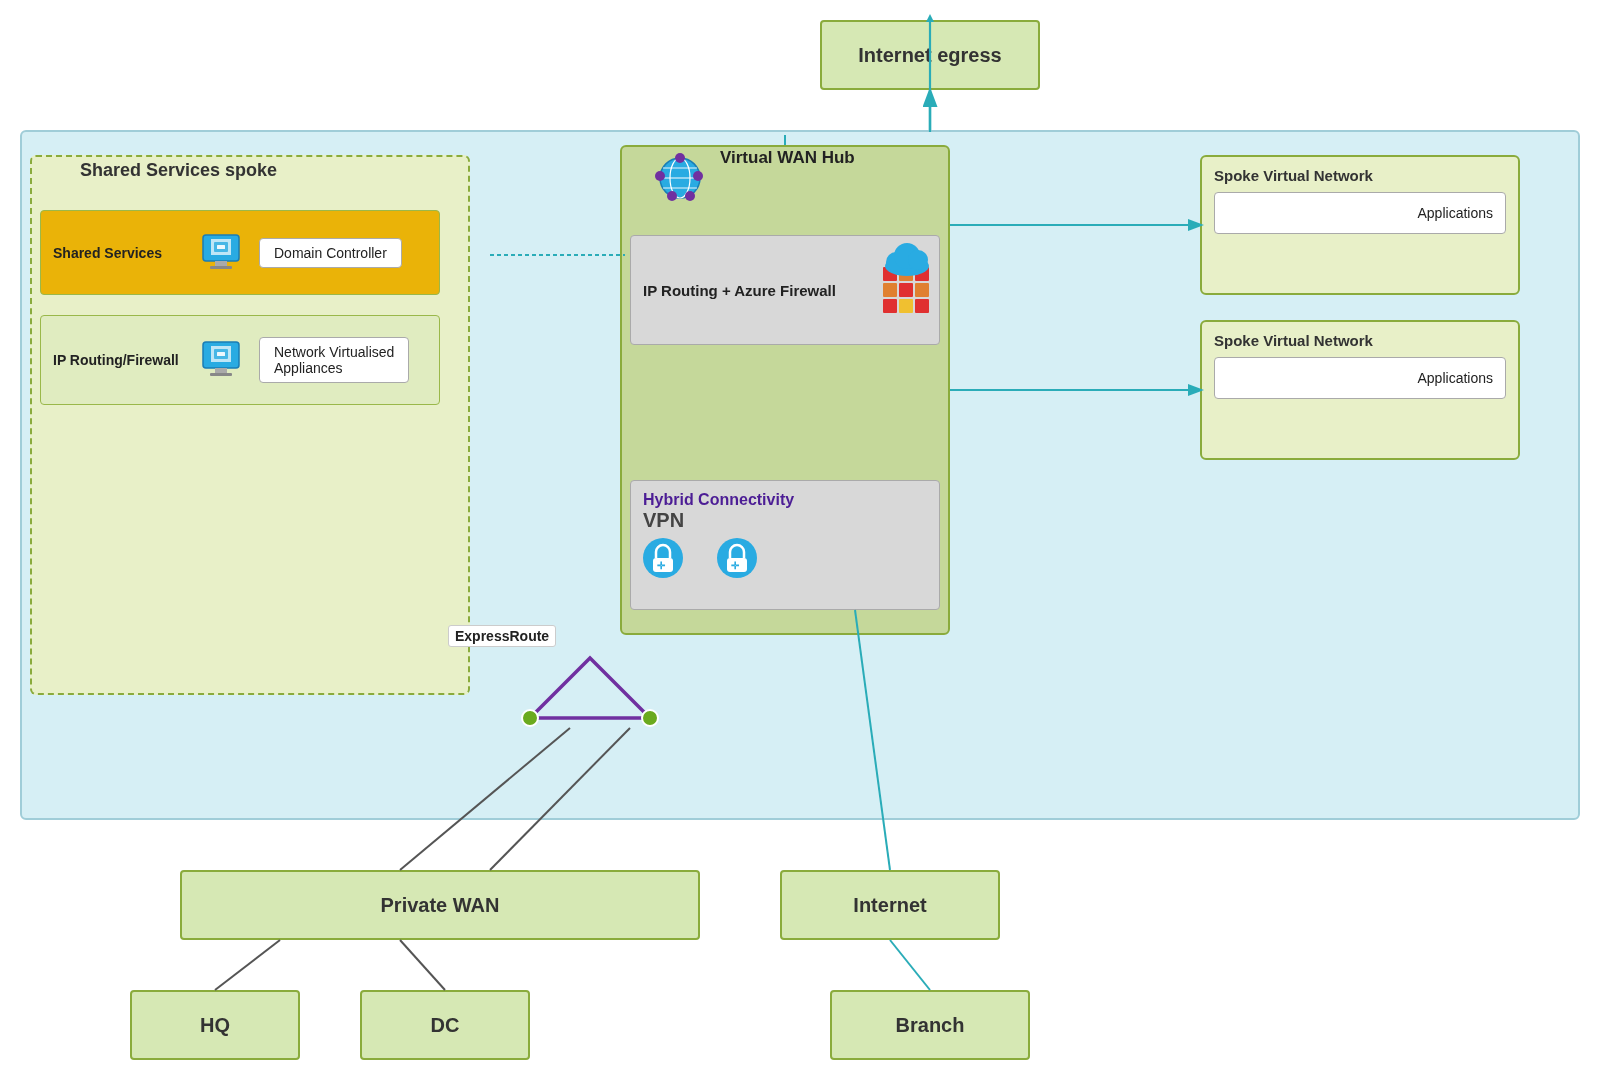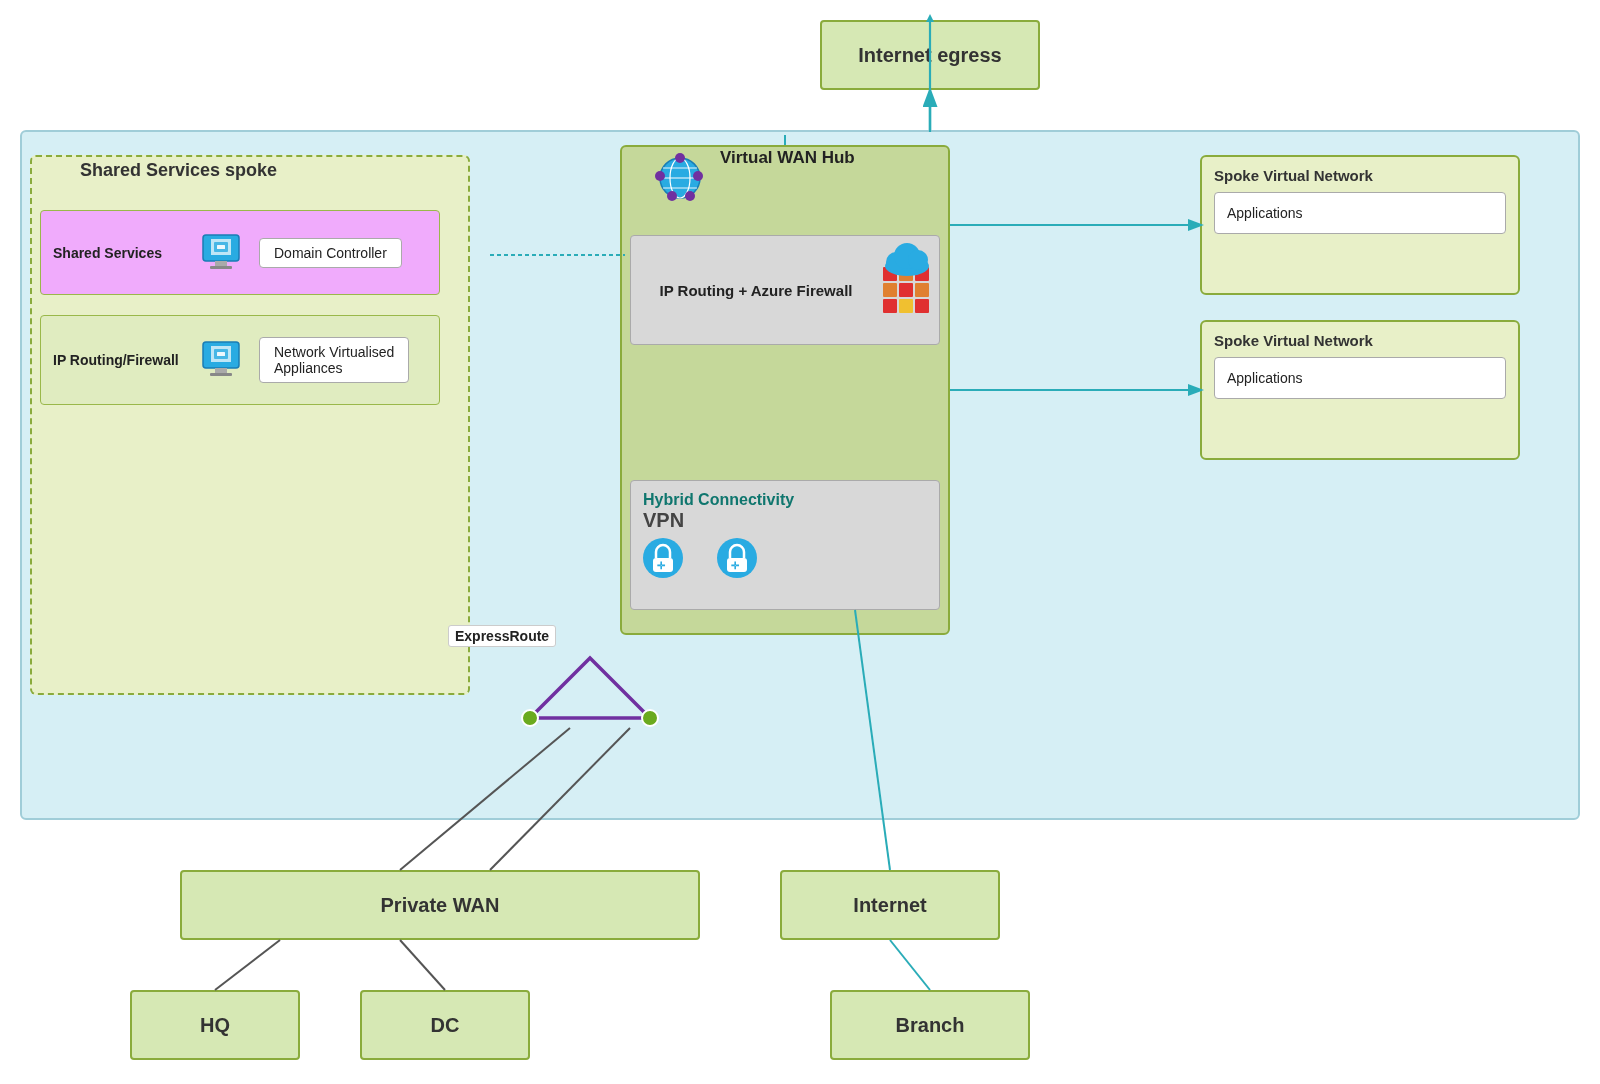--- a/index.html
+++ b/index.html
@@ -67,21 +67,21 @@
       color: #333;
     }
 
     
     .dc-row {
       position: absolute;
       top: 210px;
       left: 40px;
       width: 400px;
       height: 85px;
-      background: #f0abfc;
+      background: #eab308;
       border: 1.5px solid #9ab84a;
       border-radius: 4px;
       display: flex;
       align-items: center;
     }
 
     
     .nv-row {
       position: absolute;
       top: 315px;
@@ -177,21 +177,20 @@
       position: absolute;
       top: 235px;
       left: 630px;
       width: 310px;
       height: 110px;
       background: #d8d8d8;
       border: 1.5px solid #aaa;
       border-radius: 4px;
       display: flex;
       align-items: center;
-      text-align: center;
     }
 
     
     .hybrid-box {
       position: absolute;
       top: 480px;
       left: 630px;
       width: 310px;
       height: 130px;
       background: #d8d8d8;
@@ -230,21 +229,21 @@
     }
 
     .spoke-inner-box {
       margin: 4px 12px;
       background: #fff;
       border: 1.5px solid #aaa;
       border-radius: 4px;
       padding: 12px;
       font-size: 14px;
       font-weight: 500;
-      text-align: left;
+      text-align: right;
       color: #222;
     }
 
     
     .bottom-box {
       position: absolute;
       background: #d6e8b4;
       border: 2px solid #8aab3c;
       border-radius: 4px;
       display: flex;
@@ -325,21 +324,21 @@
     
     .cloud-icon-wrapper {
       position: absolute;
       top: 238px;
       left: 880px;
     }
 
     .hybrid-inner-label {
       font-size: 16px;
       font-weight: bold;
-      color: #0f766e;
+      color: #4c1d95;
       padding: 10px 12px 0px;
     }
 
     .hybrid-vpn-label {
       font-size: 20px;
       font-weight: 600;
       color: #444;
       padding: 0px 12px;
     }
 

